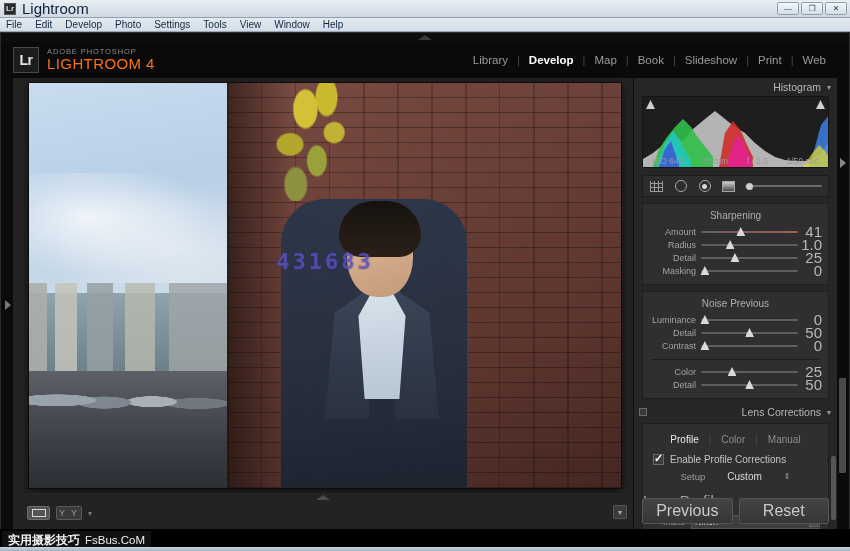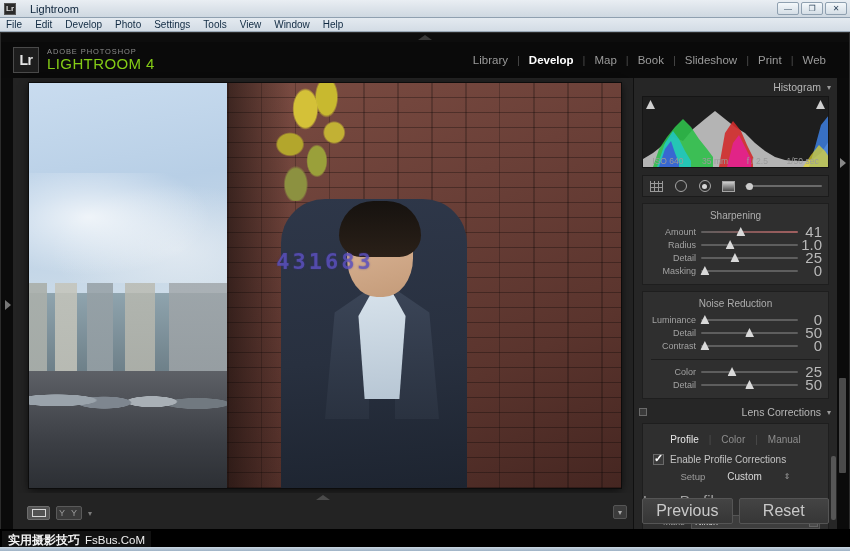--- a/index.html
+++ b/index.html
@@ -17,21 +17,21 @@
     position:absolute; left:0; top:0; width:850px; height:18px;
     background:linear-gradient(#e9eef3,#cfd8e1);
     border-bottom:1px solid #8fa0b0;
     display:flex; align-items:center;
   }
   .tb-icon{
     width:12px;height:12px;margin-left:4px;background:#2b2b2b;color:#ddd;
     font-size:8px;font-weight:bold;display:flex;align-items:center;justify-content:center;
     border:1px solid #555;
   }
-  .tb-title{ margin-left:14px; font-size:11px; color:#0b2239; }
+  .tb-title{ margin-left:6px; font-size:15px; color:#0b2239; }
   .tb-btns{ position:absolute; right:3px; top:2px; display:flex; gap:2px; }
   .tb-btn{
     width:22px;height:13px;border:1px solid #8fa0b0;border-radius:2px;
     background:linear-gradient(#f4f8fb,#d5dee6);
     display:flex;align-items:center;justify-content:center;font-size:8px;color:#30465c;
   }
 
   .menubar{
     position:absolute; left:0; top:18px; width:850px; height:14px;
     background:linear-gradient(#e4eaf0,#d3dce5);
@@ -60,21 +60,21 @@
     background:#0a0a0a; display:flex; align-items:center;
   }
   .lrlogo{ display:flex; align-items:center; margin-left:12px; }
   .lr-badge{
     width:26px;height:26px;background:#1d1d1d;border:1px solid #4a4a4a;
     color:#e6e6e6;font-size:14px;font-weight:bold;letter-spacing:-.5px;
     display:flex;align-items:center;justify-content:center;
   }
   .lr-words{ margin-left:8px; line-height:1.05; }
   .lr-sub{ font-size:7.5px; color:#8d8d8d; letter-spacing:.9px; }
-  .lr-main{ font-size:15px; color:#84cc16; letter-spacing:.4px; }
+  .lr-main{ font-size:15px; color:#f97316; letter-spacing:.4px; }
 
   .modules{ margin-left:auto; margin-right:14px; display:flex; align-items:center; gap:0; }
   .mod{ font-size:11.5px; color:#9b9b9b; padding:0 9px; }
   .mod.active{ color:#fff; font-weight:bold; }
   .mod-sep{ color:#4a4a4a; font-size:11px; }
 
   
   .content{ position:absolute; left:0; top:45px; width:848px; height:452px; background:#1a1a1a; }
 
   .leftedge{
@@ -547,21 +547,21 @@
             <div class="slab">Masking</div>
             <div class="strack">
               <div class="tk"></div>
                 <div class="kn" style="left:4%"></div>
             </div>
             <div class="sval">0</div>
           </div>
         </div>
 
         <div class="sec">
-          <div class="sec-title">Noise Reduction</div>
+          <div class="sec-title">Noise Previous</div>
 
           <div class="srow">
             <div class="slab">Luminance</div>
             <div class="strack">
               <div class="tk"></div>
                 <div class="kn" style="left:4%"></div>
             </div>
             <div class="sval">0</div>
           </div>
 

